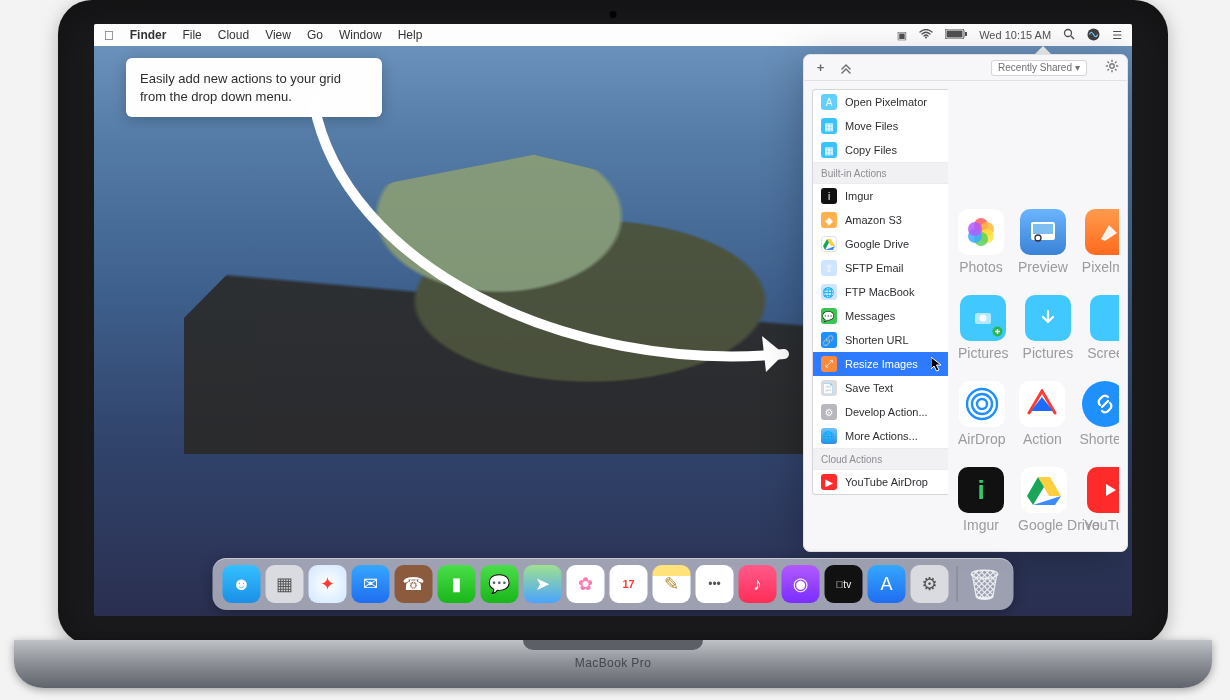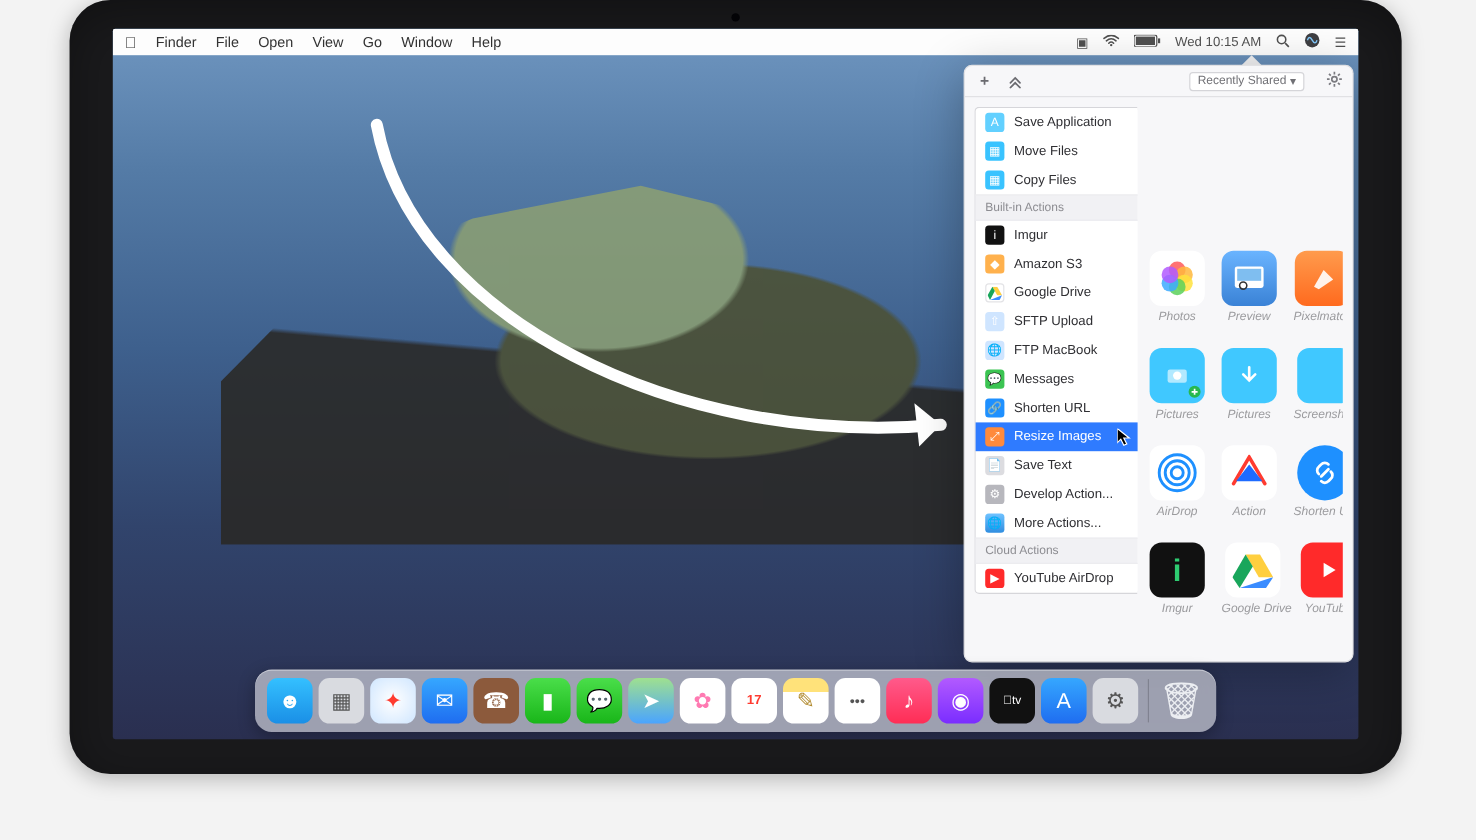--- a/index.html
+++ b/index.html
@@ -30,21 +30,21 @@
       radial-gradient(ellipse at 45% 30%,#8da072 0 22%,transparent 23%),
       radial-gradient(ellipse at 58% 55%,#4d5031 0 30%,transparent 31%),
       linear-gradient(5deg,#2a2723 0 45%,transparent 46%);
     filter:blur(.4px);
     clip-path:polygon(0 60%,12% 35%,30% 20%,50% 12%,70% 22%,88% 44%,100% 78%,100% 100%,0 100%);
     opacity:.85;
   }
   
   .menubar{position:absolute;top:0;left:0;right:0;height:22px;background:var(--mac-menubar);display:flex;align-items:center;padding:0 10px;font-size:12px;color:var(--mac-text);gap:16px;}
   .menubar .apple{font-size:13px;}
-  .menubar .app{font-weight:400;}
+  .menubar .app{font-weight:700;}
   .menubar .spacer{flex:1;}
   .menubar .status{display:flex;gap:12px;align-items:center;font-size:11px;}
   .menubar .status span{opacity:.85;}
   
   .panel-arrow{position:absolute;right:80px;top:22px;width:0;height:0;border-left:9px solid transparent;border-right:9px solid transparent;border-bottom:9px solid #f2f2f4;}
   .panel{position:absolute;top:30px;right:4px;width:325px;height:498px;background:var(--dropzone-bg);border:1px solid var(--panel-border);border-radius:7px;box-shadow:0 8px 40px rgba(0,0,0,.28);}
   .panel-top{height:26px;display:flex;align-items:center;padding:0 8px;gap:8px;border-bottom:1px solid var(--panel-border);}
   .panel-top .plus,.panel-top .chev{width:17px;height:17px;display:flex;align-items:center;justify-content:center;color:#6b6b70;font-size:13px;font-weight:600;cursor:pointer;}
   .panel-top .filter{margin-left:auto;font-size:10px;color:#707075;border:1px solid #d5d5d9;border-radius:3px;height:16px;padding:0 6px;display:flex;align-items:center;gap:3px;background:#fff;}
   .panel-top .gear{margin-left:10px;color:#7b7b80;font-size:13px;}
@@ -64,21 +64,21 @@
   .mi-link{background:#1e90ff !important;}
   .mi-resize{background:#ff8a3c !important;}
   .mi-save{background:#dcdce0 !important;}
   .mi-dev{background:#b7b7bd !important;}
   .mi-globe{background:linear-gradient(#6fc2ff,#2f8de0) !important;}
   .mi-yt{background:#ff2a2a !important;}
   
   .grid{position:absolute;left:150px;top:34px;right:8px;bottom:8px;overflow:hidden;}
   .tile{width:52px;text-align:center;}
   .tile .ticon{width:46px;height:46px;border-radius:10px;margin:0 auto 4px;display:flex;align-items:center;justify-content:center;font-size:22px;color:#fff;}
-  .tile .tlabel{font-size:10px;color:var(--grid-label);white-space:nowrap;font-style:italic;}
+  .tile .tlabel{font-size:14px;color:var(--grid-label);white-space:nowrap;}
   .grid-row{display:flex;gap:14px;justify-content:flex-start;margin-bottom:20px;padding-left:4px;}
   
   .bubble{position:absolute;left:32px;top:34px;width:256px;background:var(--tooltip);border-radius:6px;padding:12px 14px;font-size:13px;line-height:1.35;color:#2d2d31;box-shadow:0 3px 14px rgba(0,0,0,.22);}
   
   .arrow-path{position:absolute;left:170px;top:60px;width:560px;height:320px;pointer-events:none;}
   
   .dock{position:absolute;bottom:6px;left:50%;transform:translateX(-50%);height:52px;padding:5px 10px;display:flex;gap:5px;align-items:center;background:rgba(235,235,240,.6);backdrop-filter:blur(6px);border-radius:14px;box-shadow:0 1px 0 rgba(255,255,255,.4) inset,0 4px 14px rgba(0,0,0,.3);}
   .dock .dicon{width:38px;height:38px;border-radius:9px;display:flex;align-items:center;justify-content:center;color:#fff;font-size:18px;}
   .dock .sep{width:1px;height:36px;background:rgba(0,0,0,.18);margin:0 3px;}
   .cursor{position:absolute;width:12px;height:16px;pointer-events:none;}
@@ -90,21 +90,21 @@
   <div class="bezel">
     <div class="cam"></div>
     <div class="screen">
 
       <div class="island"></div>
 
       <div class="menubar">
         <span class="apple"></span>
         <span class="app">Finder</span>
         <span>File</span>
-        <span>Open</span>
+        <span>Cloud</span>
         <span>View</span>
         <span>Go</span>
         <span>Window</span>
         <span>Help</span>
         <div class="spacer"></div>
         <div class="status">
           <span>▣</span>
           <span>
             <svg width="14" height="10" viewBox="0 0 14 10">
                 <path d="M1 3 Q7 -2 13 3 M3 5 Q7 1.5 11 5 M5 7 Q7 5 9 7" stroke="#333" stroke-width="1.3" fill="none" stroke-linecap="round"></path>
@@ -128,20 +128,23 @@
           <span>
             <svg width="13" height="13" viewBox="0 0 13 13">
                 <circle cx="6.5" cy="6.5" r="6" fill="#1e1e22"></circle>
                 <path d="M2.5 6.5 Q4 2 6.5 6.5 T10.5 6.5" stroke="#6ec3ff" stroke-width="1.2" fill="none"></path>
               </svg>
           </span>
           <span>☰</span>
         </div>
       </div>
 
+      <div class="bubble">
+        <span>Easily add new actions to your grid from the drop down menu.</span>
+      </div>
 
       <svg class="arrow-path" viewBox="0 0 560 320">
         <path d="M50 20 C 80 180, 300 290, 520 270" stroke="#ffffff" stroke-width="10" fill="none" stroke-linecap="round"></path>
         <polygon points="520,270 498,252 502,288" fill="#ffffff"></polygon>
       </svg>
 
       <div class="panel-arrow"></div>
 
       <div class="panel">
         <div class="panel-top">
@@ -168,21 +171,21 @@
                   <line x1="11.5" y1="2.5" x2="10" y2="4"></line>
                   <line x1="4" y1="10" x2="2.5" y2="11.5"></line>
                 </g>
               </svg>
           </div>
         </div>
 
         <div class="menu">
           <div class="menu-item">
               <span class="mi-icon mi-app">A</span>
-              <span>Save Application</span>
+              <span>Open Pixelmator</span>
             </div>
           <div class="menu-item">
               <span class="mi-icon mi-folder">▦</span>
               <span>Move Files</span>
             </div>
           <div class="menu-item">
               <span class="mi-icon mi-folder">▦</span>
               <span>Copy Files</span>
             </div>
 
@@ -200,21 +203,21 @@
                 <svg width="12" height="11" viewBox="0 0 12 11">
                   <polygon points="4,0 8,0 12,7 8,7" fill="#ffcf3f"></polygon>
                   <polygon points="0,7 4,0 6,3.5 2,11" fill="#19a65b"></polygon>
                   <polygon points="2,11 12,7 10,11" fill="#3a8cff"></polygon>
                 </svg>
               </span>
               <span>Google Drive</span>
             </div>
           <div class="menu-item">
               <span class="mi-icon mi-sftp">⇧</span>
-              <span>SFTP Upload</span>
+              <span>SFTP Email</span>
             </div>
           <div class="menu-item">
               <span class="mi-icon mi-ftp">🌐</span>
               <span>FTP MacBook</span>
             </div>
           <div class="menu-item">
               <span class="mi-icon mi-msg">💬</span>
               <span>Messages</span>
             </div>
           <div class="menu-item">
@@ -388,13 +391,17 @@
         <div class="dicon" style="background:linear-gradient(#b25aff,#7a2dff)">◉</div>
         <div class="dicon" style="background:#111;font-size:10px">tv</div>
         <div class="dicon" style="background:linear-gradient(#35a7ff,#1f6df0)">A</div>
         <div class="dicon" style="background:#d9dbe0;color:#555">⚙</div>
         <div class="sep"></div>
         <div class="dicon" style="background:none;color:#eceef2;font-size:30px">🗑</div>
       </div>
 
     </div>
   </div>
+  <div class="base">
+    <div class="hinge"></div>
+    <div class="brand">MacBook Pro</div>
+  </div>
 </div>
 
 </body></html>

